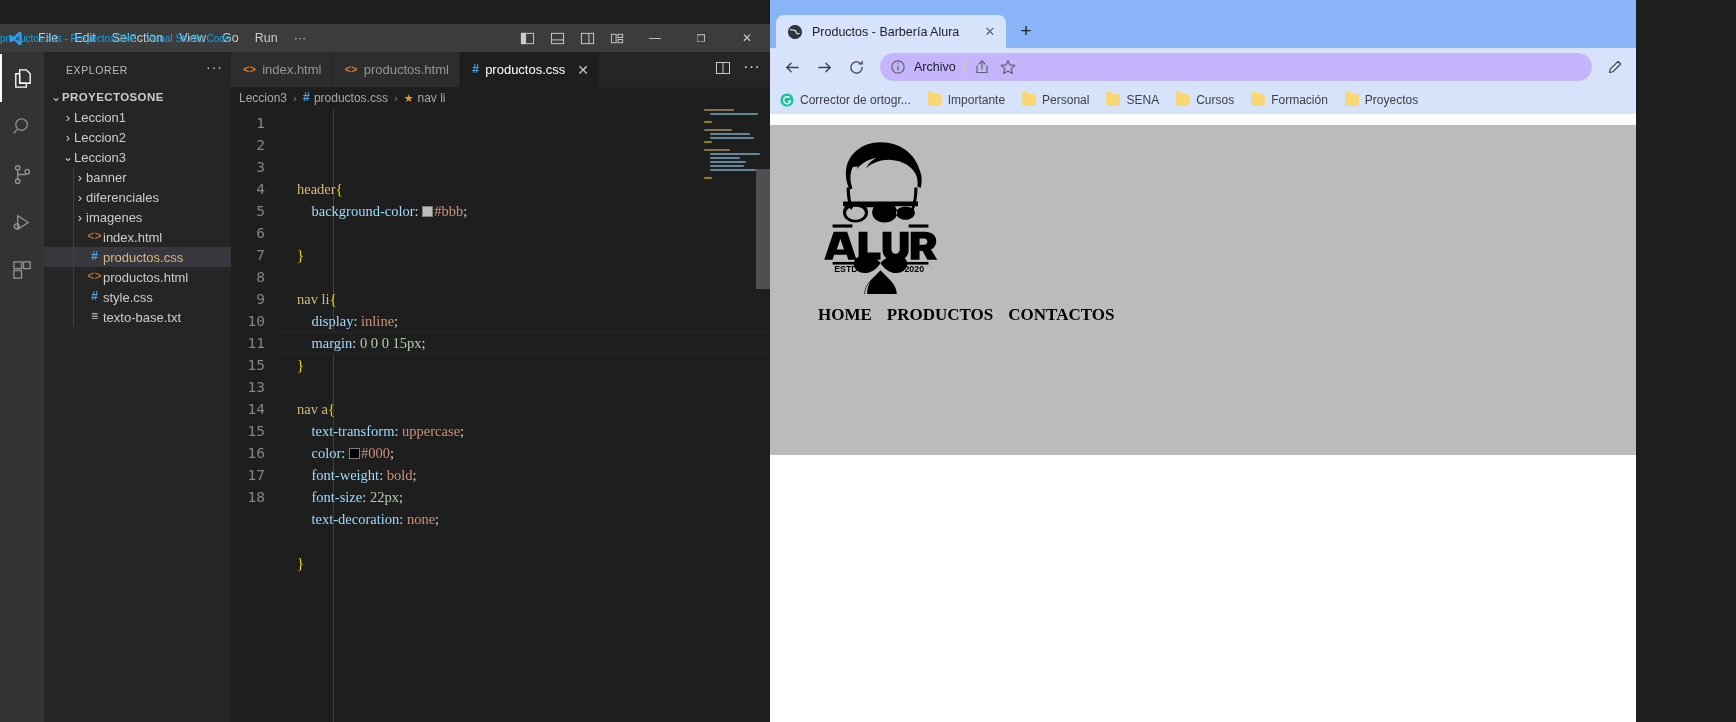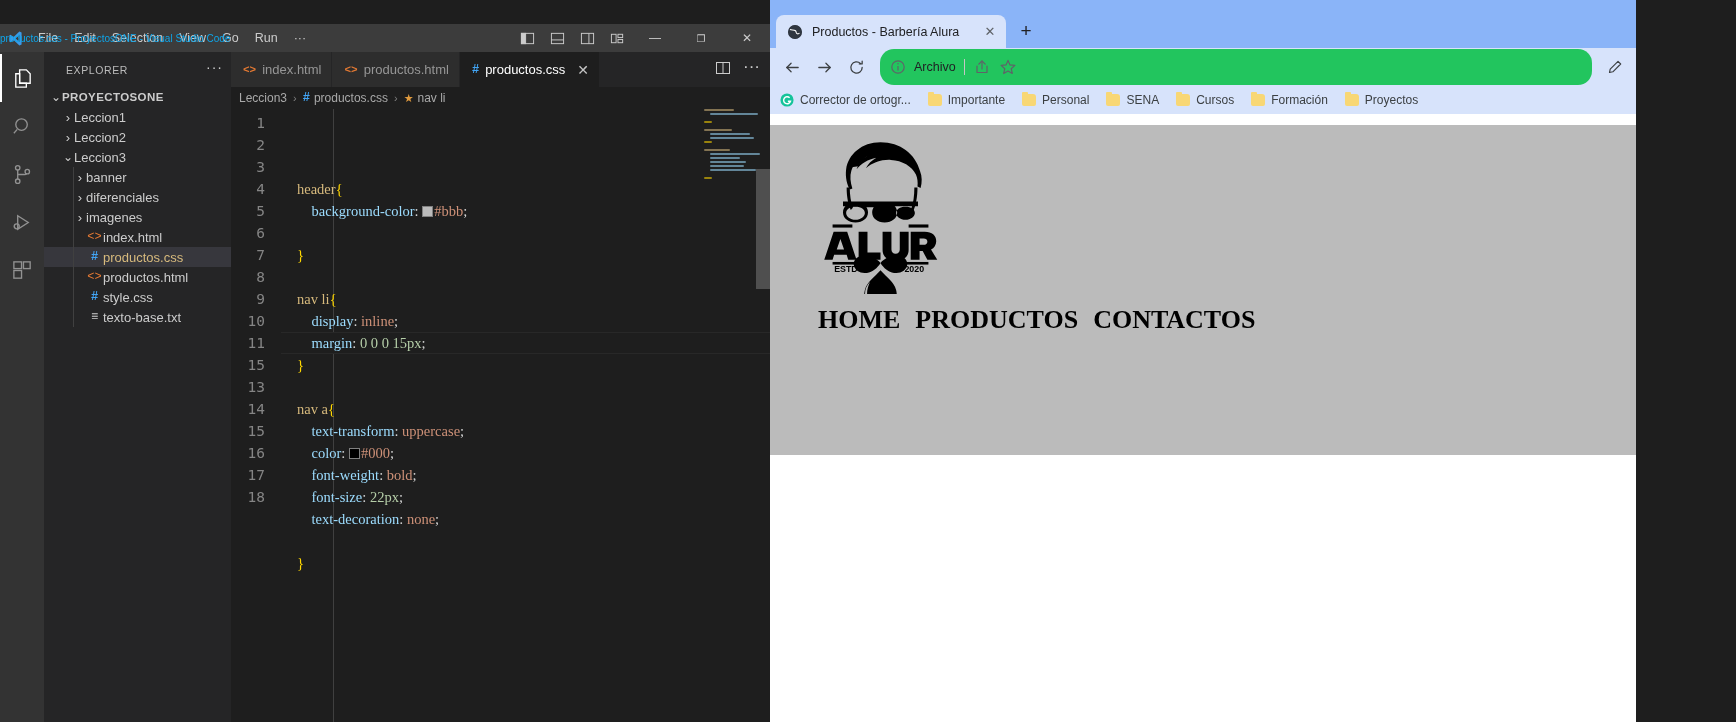--- a/index.html
+++ b/index.html
@@ -127,21 +127,21 @@
   .ctab .cx { width:16px; height:16px; display:flex; align-items:center; justify-content:center;
               color:#5f6368; font-size:13px; }
   .newtab { width:28px; height:28px; display:flex; align-items:center; justify-content:center;
             color:#202124; font-size:19px; margin-left:6px; margin-bottom:3px; }
 
   .chrome-toolbar { height:38px; background:#d7e3fb; display:flex; align-items:center;
                     padding:0 8px; gap:4px; }
   .navbtn { width:28px; height:28px; display:flex; align-items:center; justify-content:center;
             color:#3c4043; border-radius:50%; }
   .navbtn svg { width:17px; height:17px; }
-  .omnibox { flex:1; height:36px; background:#22c55e; border-radius:14px; display:flex;
+  .omnibox { flex:1; height:28px; background:#c4b5fd; border-radius:14px; display:flex;
              align-items:center; padding:0 10px; gap:8px; margin:0 6px; min-width:0; }
   .omni-info { width:16px; height:16px; flex:0 0 16px; color:#5f6368; }
   .omni-scheme { font-size:12.5px; color:#202124; white-space:nowrap; }
   .omni-div { width:1px; height:16px; background:#c4c7c5; }
   .omni-url { font-size:12.5px; color:#202124; white-space:nowrap; overflow:hidden;
               text-overflow:ellipsis; flex:1; }
   .omni-ic { width:18px; height:18px; color:#5f6368; flex:0 0 18px; }
   .tbar-ic { width:26px; height:26px; display:flex; align-items:center; justify-content:center;
              color:#3c4043; flex:0 0 26px; }
   .tbar-ic svg { width:16px; height:16px; }
@@ -157,21 +157,21 @@
 
   .page { flex:1; background:#ffffff; overflow:hidden; position:relative; padding-top:11px; }
   .hdr { background:#bbbbbb; min-height:330px; padding-top:13px; }
   .logo-wrap { display:flex; justify-content:flex-start; padding-left:48px; }
   .logo { width:125px; }
   .site-nav { padding-left:48px; padding-top:11px; padding-bottom:16px;
               font-family:"Liberation Serif","DejaVu Serif",serif; }
   .site-nav ul { list-style:none; }
   .site-nav li { display:inline; margin:0 0 0 15px; }
   .site-nav li:first-child { margin-left:0; }
-  .site-nav a { text-transform:uppercase; color:#000; font-weight:bold; font-size:26px;
+  .site-nav a { text-transform:uppercase; color:#000; font-weight:bold; font-size:17px;
                 text-decoration:none; }
 </style>
 </head>
 <body>
 
 <div class="screen">
 
   <div class="vscode">
 
     <div class="titlebar">

